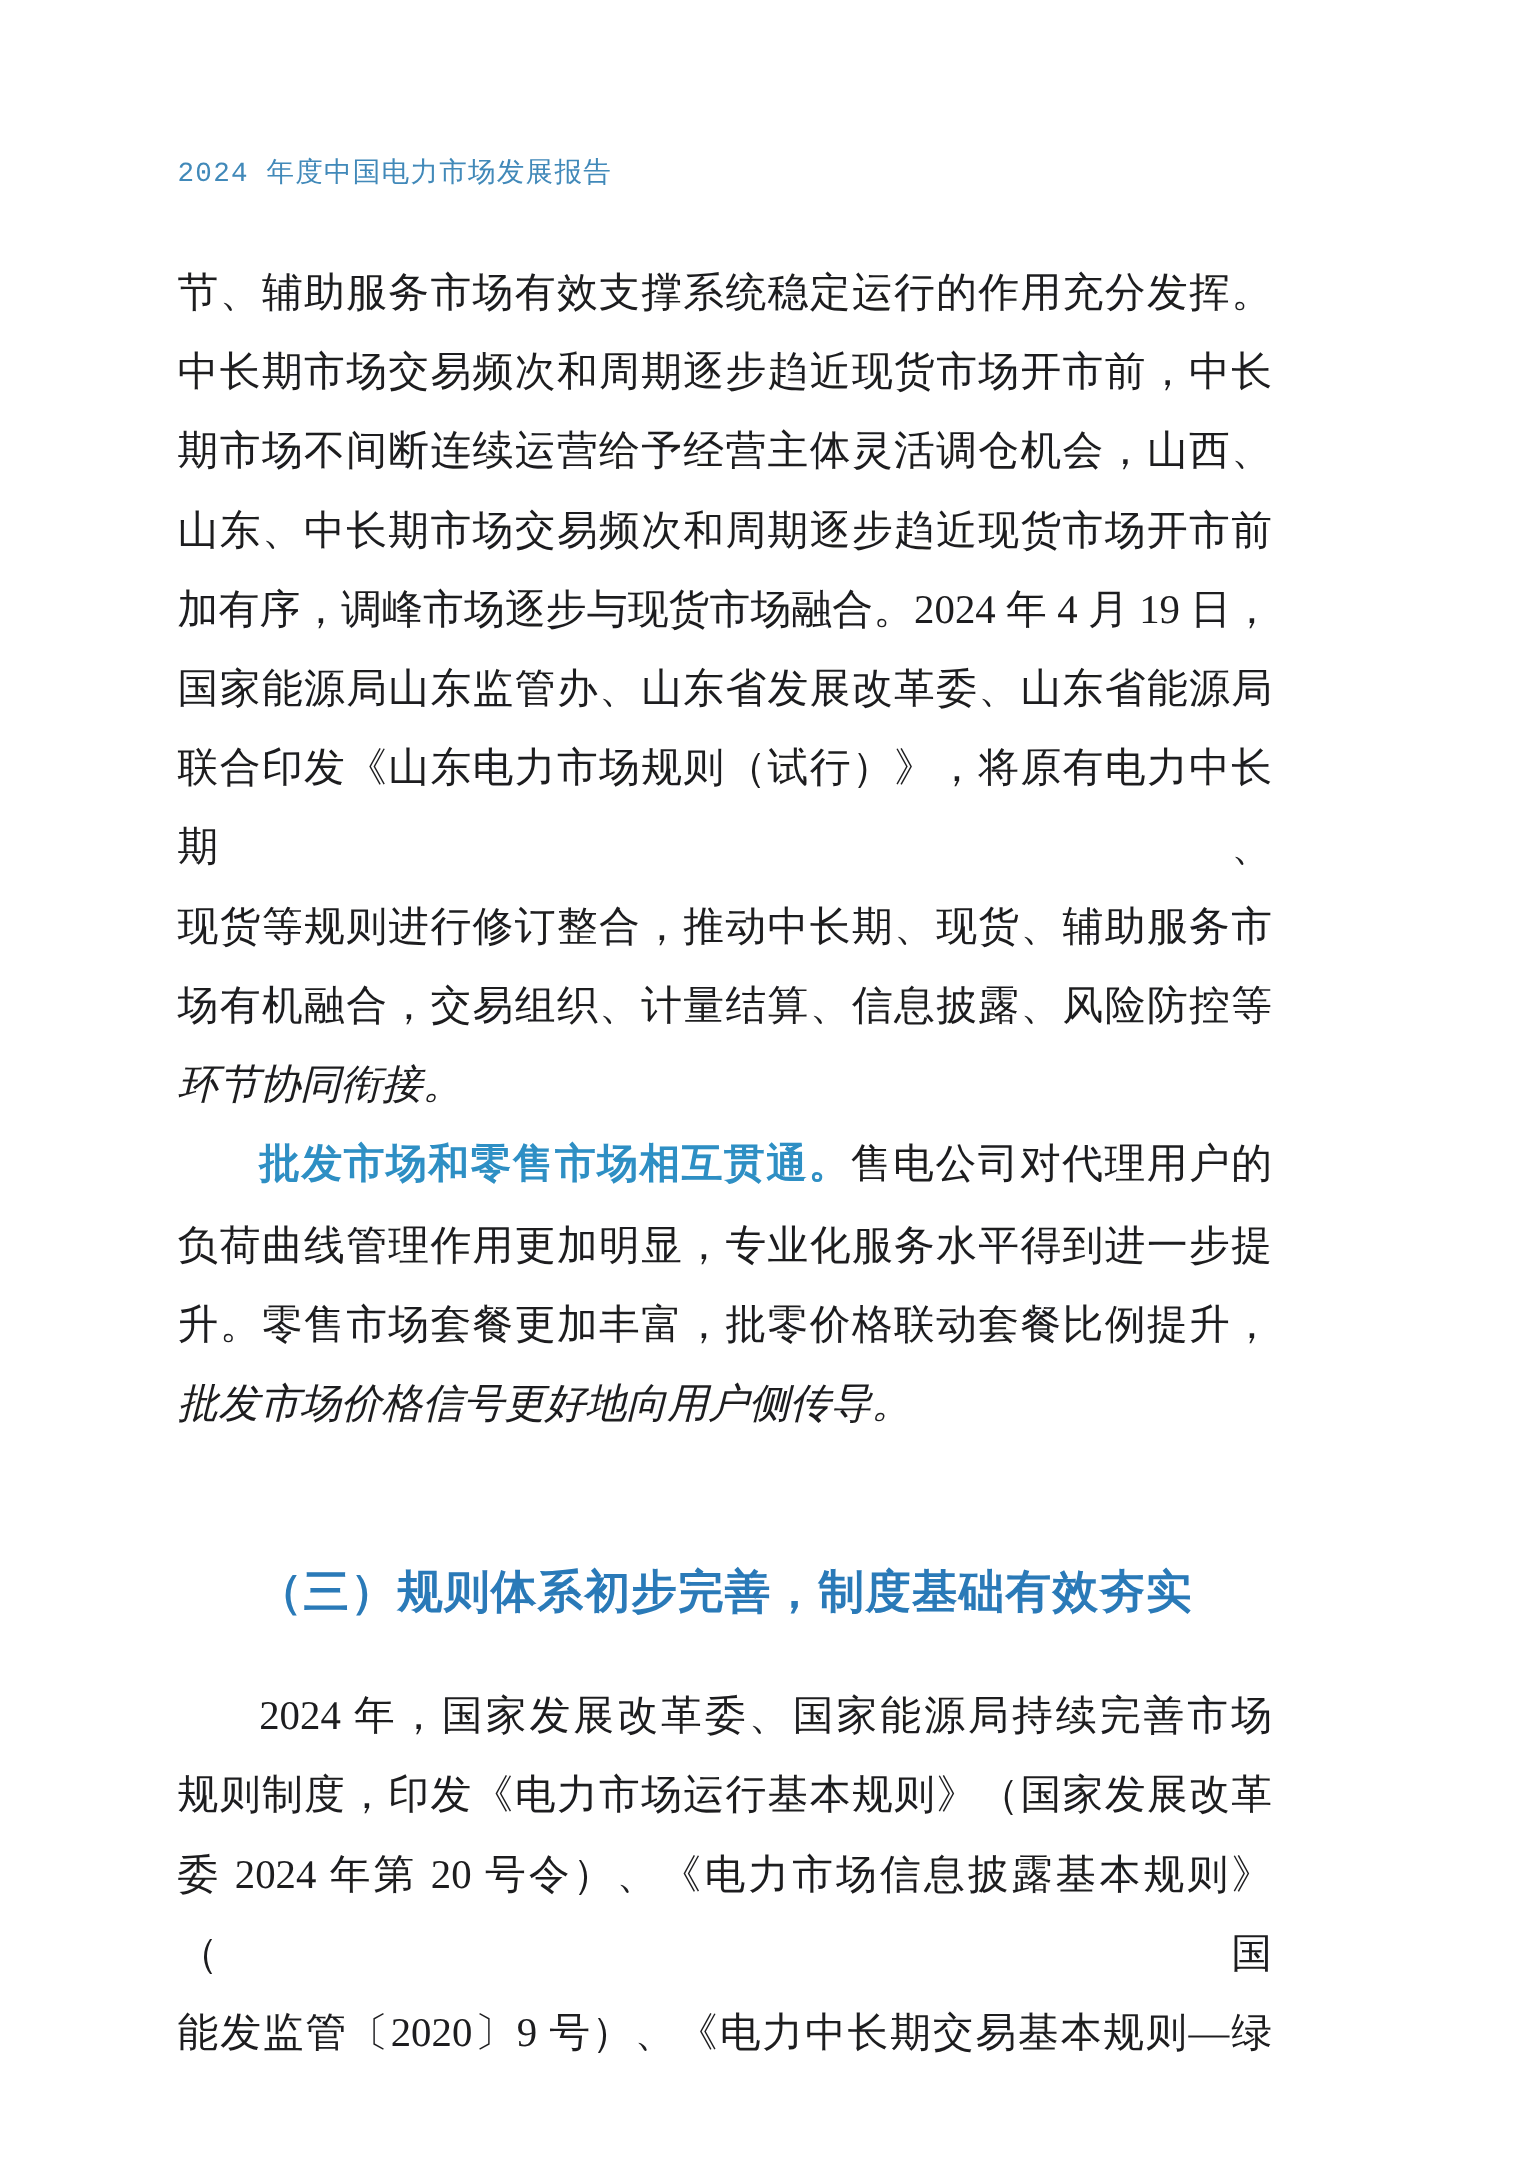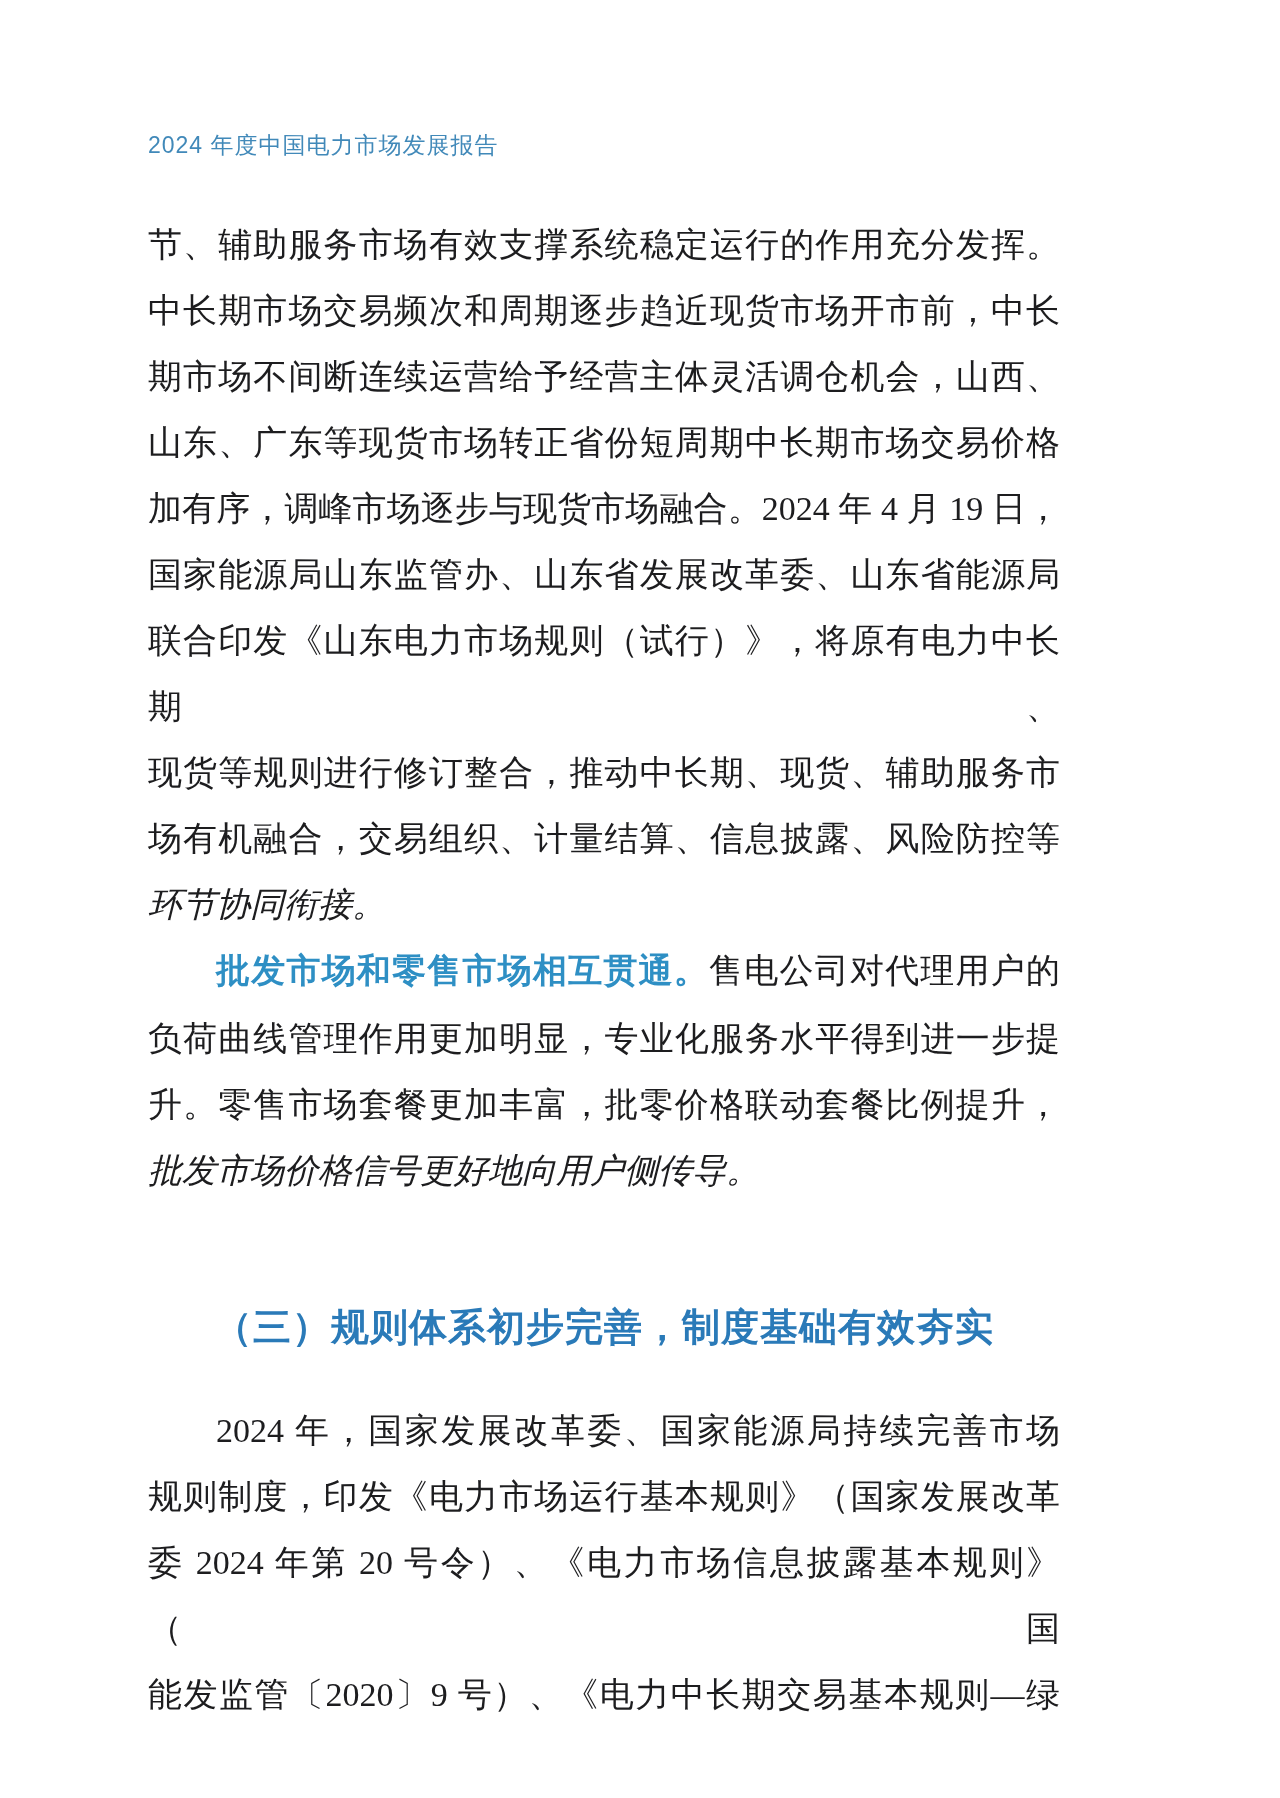--- a/index.html
+++ b/index.html
@@ -11,21 +11,21 @@
     color: #1d1d1f;
     overflow: hidden;
   }
   .page {
     box-sizing: border-box;
     width: 1280px;
     height: 1798px;
     padding: 130px 218px 0 148px;
   }
   .report-header {
-    font-family: Liberation Sans, sans-serif;
+    font-family: Liberation Mono, monospace;
     font-size: 23px;
     line-height: 30px;
     color: #4189b9;
     letter-spacing: 1px;
   }
   .body-text { margin-top: 52px; }
   .para { width: 912px; }
   .para + .para { margin-top: 0; }
   .line {
     font-size: 34px;
@@ -70,21 +70,21 @@
 <div class="page">
 
   <div class="report-header">2024 年度中国电力市场发展报告</div>
 
   <div class="body-text">
 
     <div class="para">
       <div class="line jline">节、辅助服务市场有效支撑系统稳定运行的作用充分发挥。</div>
       <div class="line jline">中长期市场交易频次和周期逐步趋近现货市场开市前，中长</div>
       <div class="line jline">期市场不间断连续运营给予经营主体灵活调仓机会，山西、</div>
-      <div class="line jline">山东、广东等现货市场转正省份短周期中长期市场交易价格</div>
+      <div class="line jline">山东、中长期市场交易频次和周期逐步趋近现货市场开市前</div>
       <div class="line jline">加有序，调峰市场逐步与现货市场融合。2024 年 4 月 19 日，</div>
       <div class="line jline">国家能源局山东监管办、山东省发展改革委、山东省能源局</div>
       <div class="line jline">联合印发《山东电力市场规则（试行）》，将原有电力中长期、</div>
       <div class="line jline">现货等规则进行修订整合，推动中长期、现货、辅助服务市</div>
       <div class="line jline">场有机融合，交易组织、计量结算、信息披露、风险防控等</div>
       <div class="line jline lastline">环节协同衔接。</div>
     </div>
 
     <div class="para">
       <div class="line jline indent">

